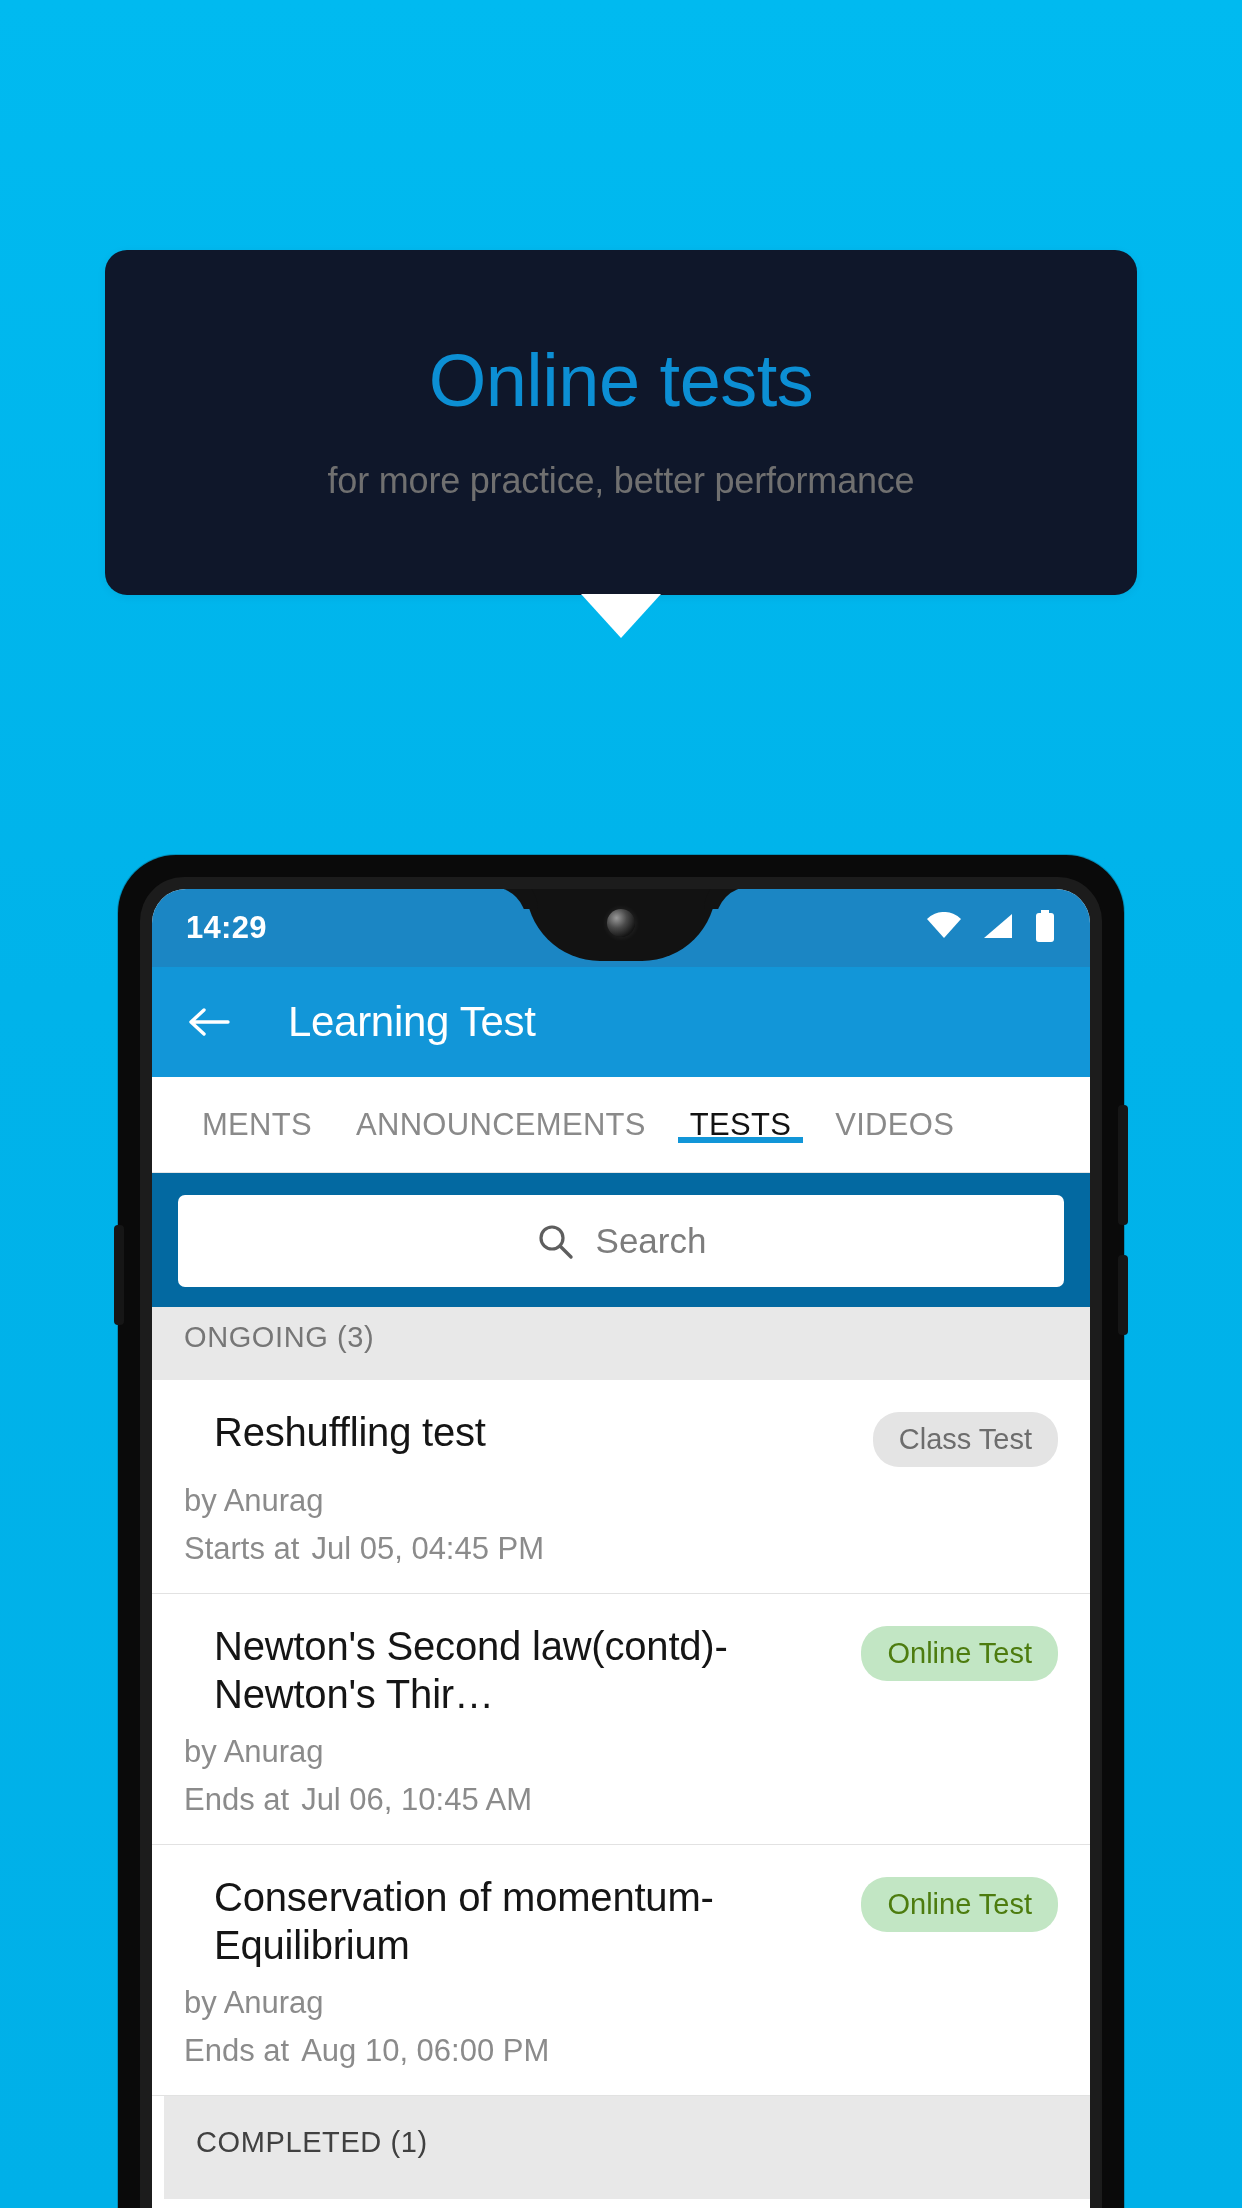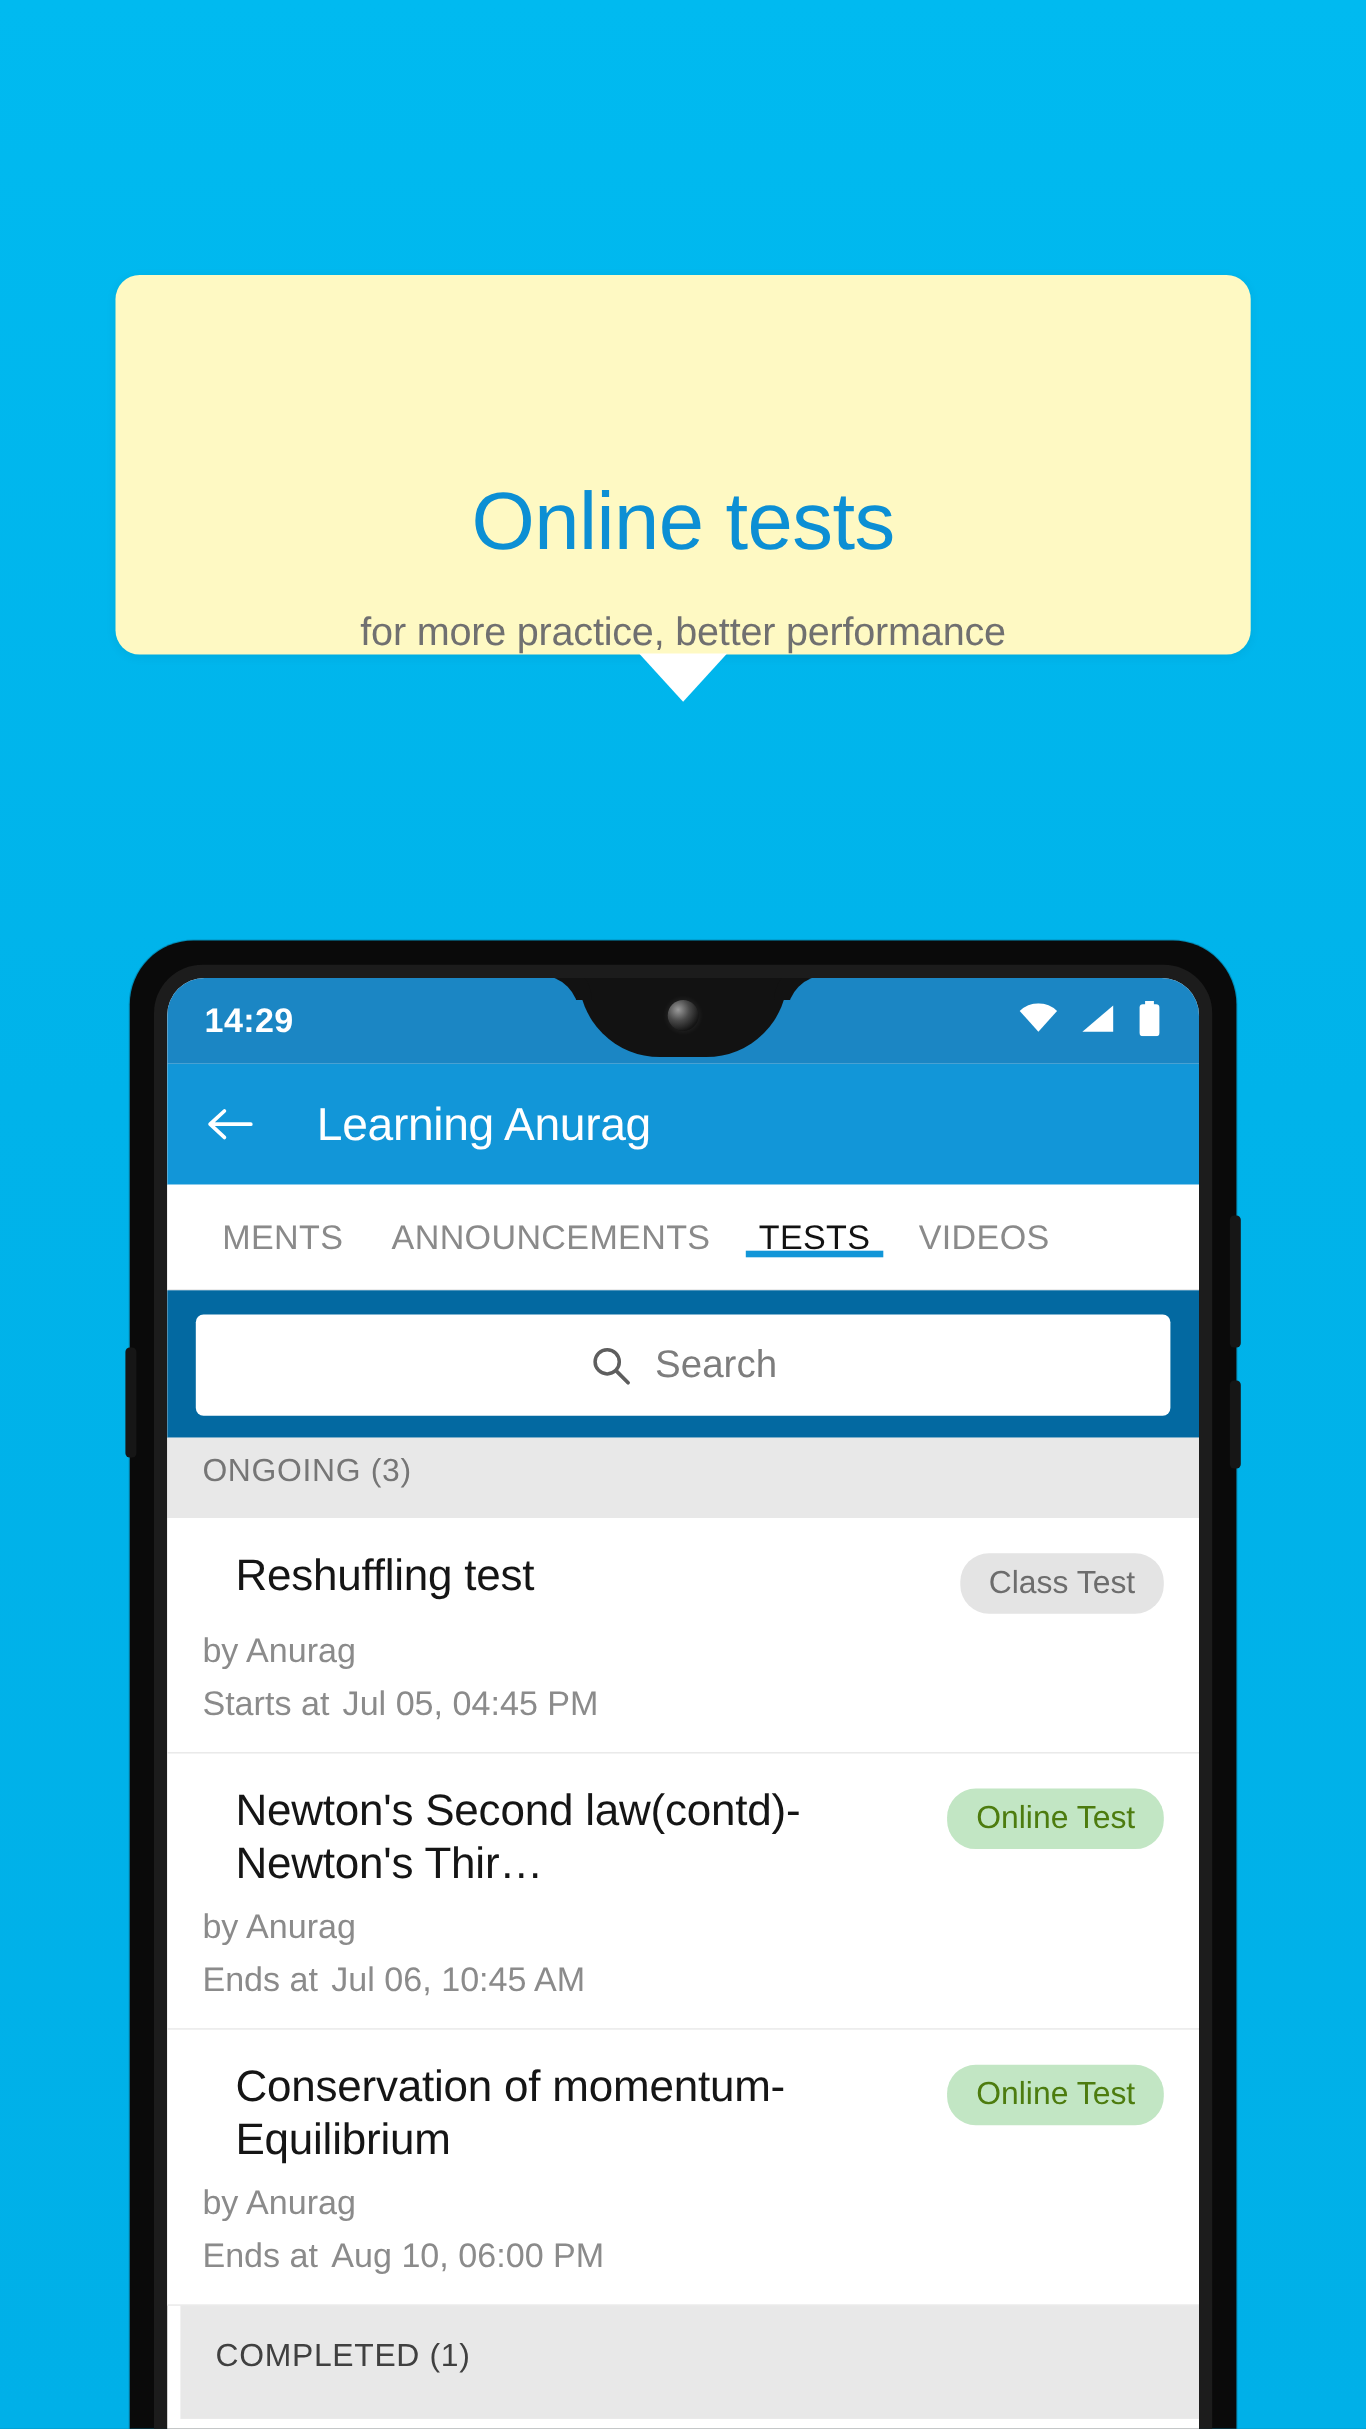--- a/index.html
+++ b/index.html
@@ -14,25 +14,25 @@
   
   .promo-bg {
     position:absolute; inset:0;
     background: linear-gradient(180deg, #00baf0 0%, #00b3ea 45%, #00b0e8 100%);
   }
 
   
   .bubble {
     position:absolute;
     left:105px; top:250px; width:1032px; height:345px;
-    background:#fef9c3;
+    background:#0f172a;
     border-radius:22px;
     box-shadow:0 2px 10px rgba(0,0,0,0.06);
     display:flex; flex-direction:column;
-    align-items:center; justify-content:flex-end;
+    align-items:center; justify-content:center;
   }
   .bubble-tail {
     position:absolute;
     left:50%; top:594px;
     transform:translateX(-50%);
     width:0; height:0;
     border-left:40px solid transparent;
     border-right:40px solid transparent;
     border-top:44px solid #ffffff;
   }
@@ -245,21 +245,21 @@
           <div class="camera"></div>
         </div>
       </div>
 
       <div class="appbar">
         <span class="back-arrow">
           <svg width="46" height="46" viewBox="0 0 46 46">
             <path d="M42 23 H6 M18 11 L5 23 L18 35" stroke="#ffffff" stroke-width="3.4" fill="none" stroke-linecap="round" stroke-linejoin="round"></path>
           </svg>
         </span>
-        <span class="app-title">Learning Anurag</span>
+        <span class="app-title">Learning Test</span>
       </div>
 
       <div class="tabs">
         <div class="tab">MENTS</div>
         <div class="tab">ANNOUNCEMENTS</div>
         <div class="tab active">TESTS</div>
         <div class="tab">VIDEOS</div>
       </div>
 
       <div class="search-wrap">

